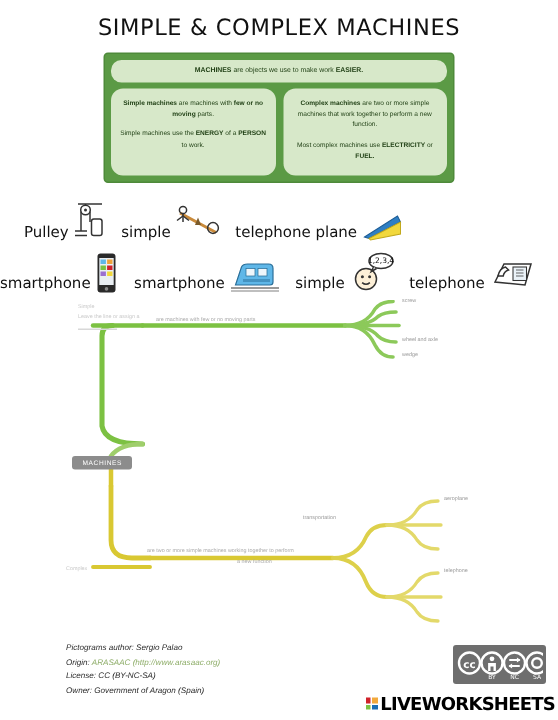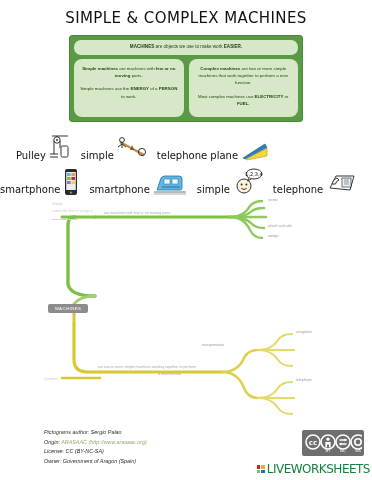--- a/index.html
+++ b/index.html
@@ -133,21 +133,21 @@
     border-radius:2px;
     display:flex;align-items:center;justify-content:center;
   }
   .lw-logo{
     position:absolute;right:2px;bottom:4px;
     display:flex;align-items:center;gap:2px;
   }
   .lw-sq{width:8px;height:8px;display:grid;grid-template-columns:1fr 1fr;grid-template-rows:1fr 1fr;gap:1px;}
   .lw-sq i{display:block;}
   .lw-text{
-    font-size:12px;font-weight:normal;color:#15803d;
+    font-size:12px;font-weight:bold;color:#000000;
     font-family:"DejaVu Sans", sans-serif;letter-spacing:-.5px;
   }
 </style>
 </head>
 <body>
 
 <div class="page">
 
   <div class="title">SIMPLE &amp; COMPLEX MACHINES</div>
 

